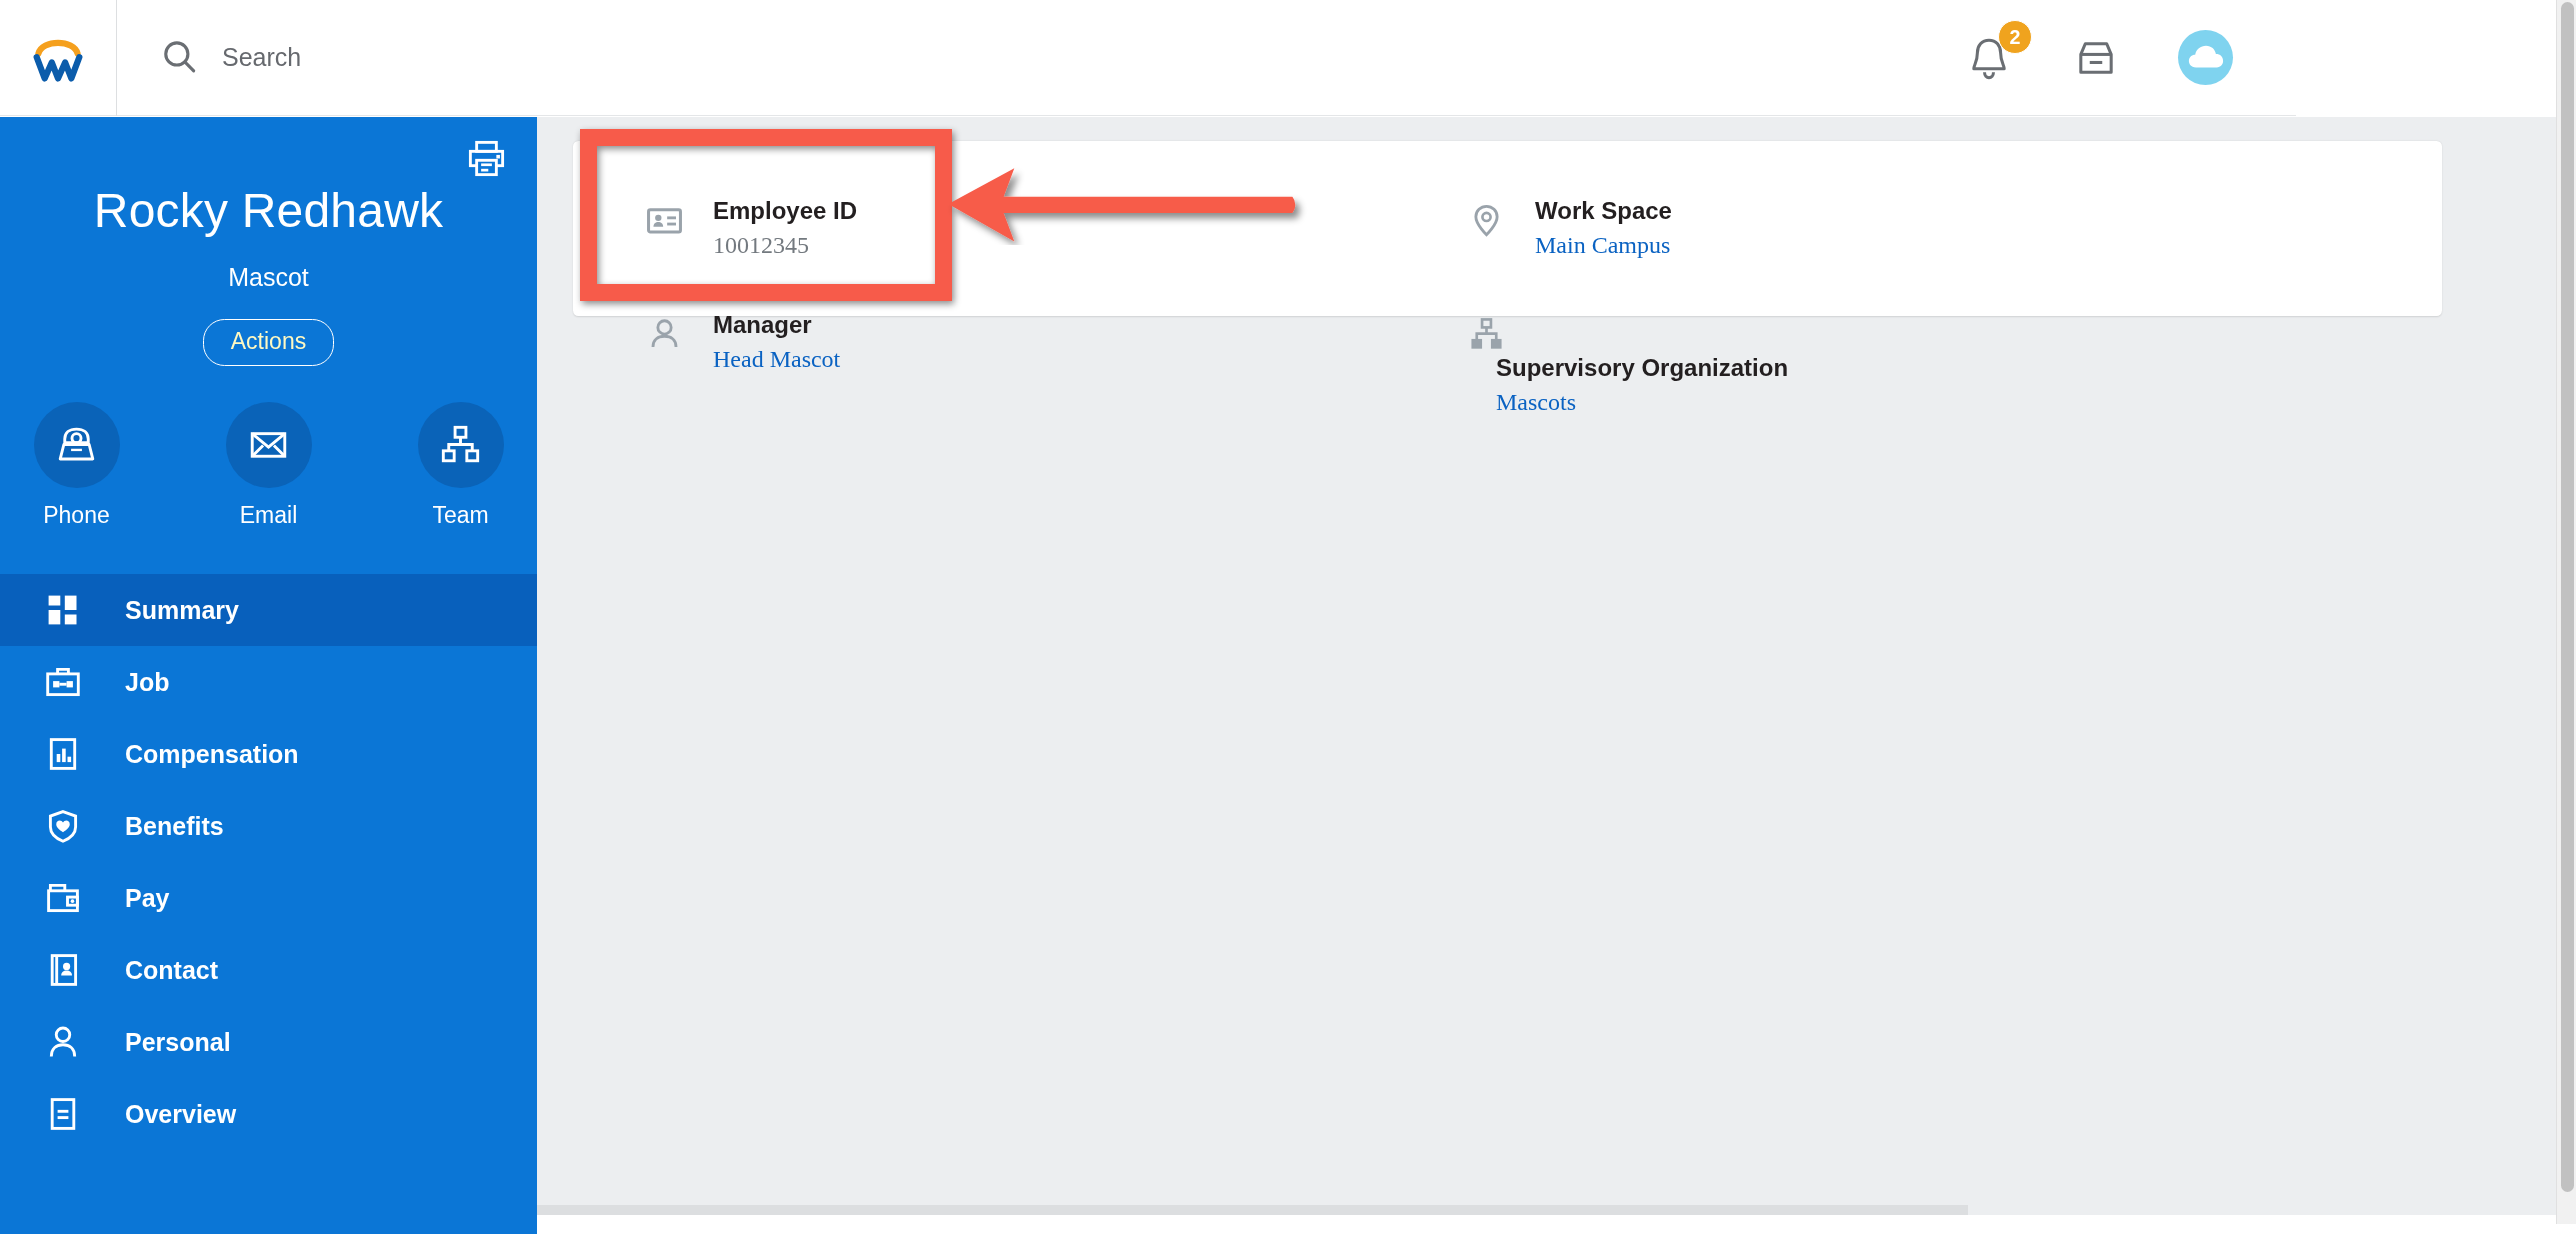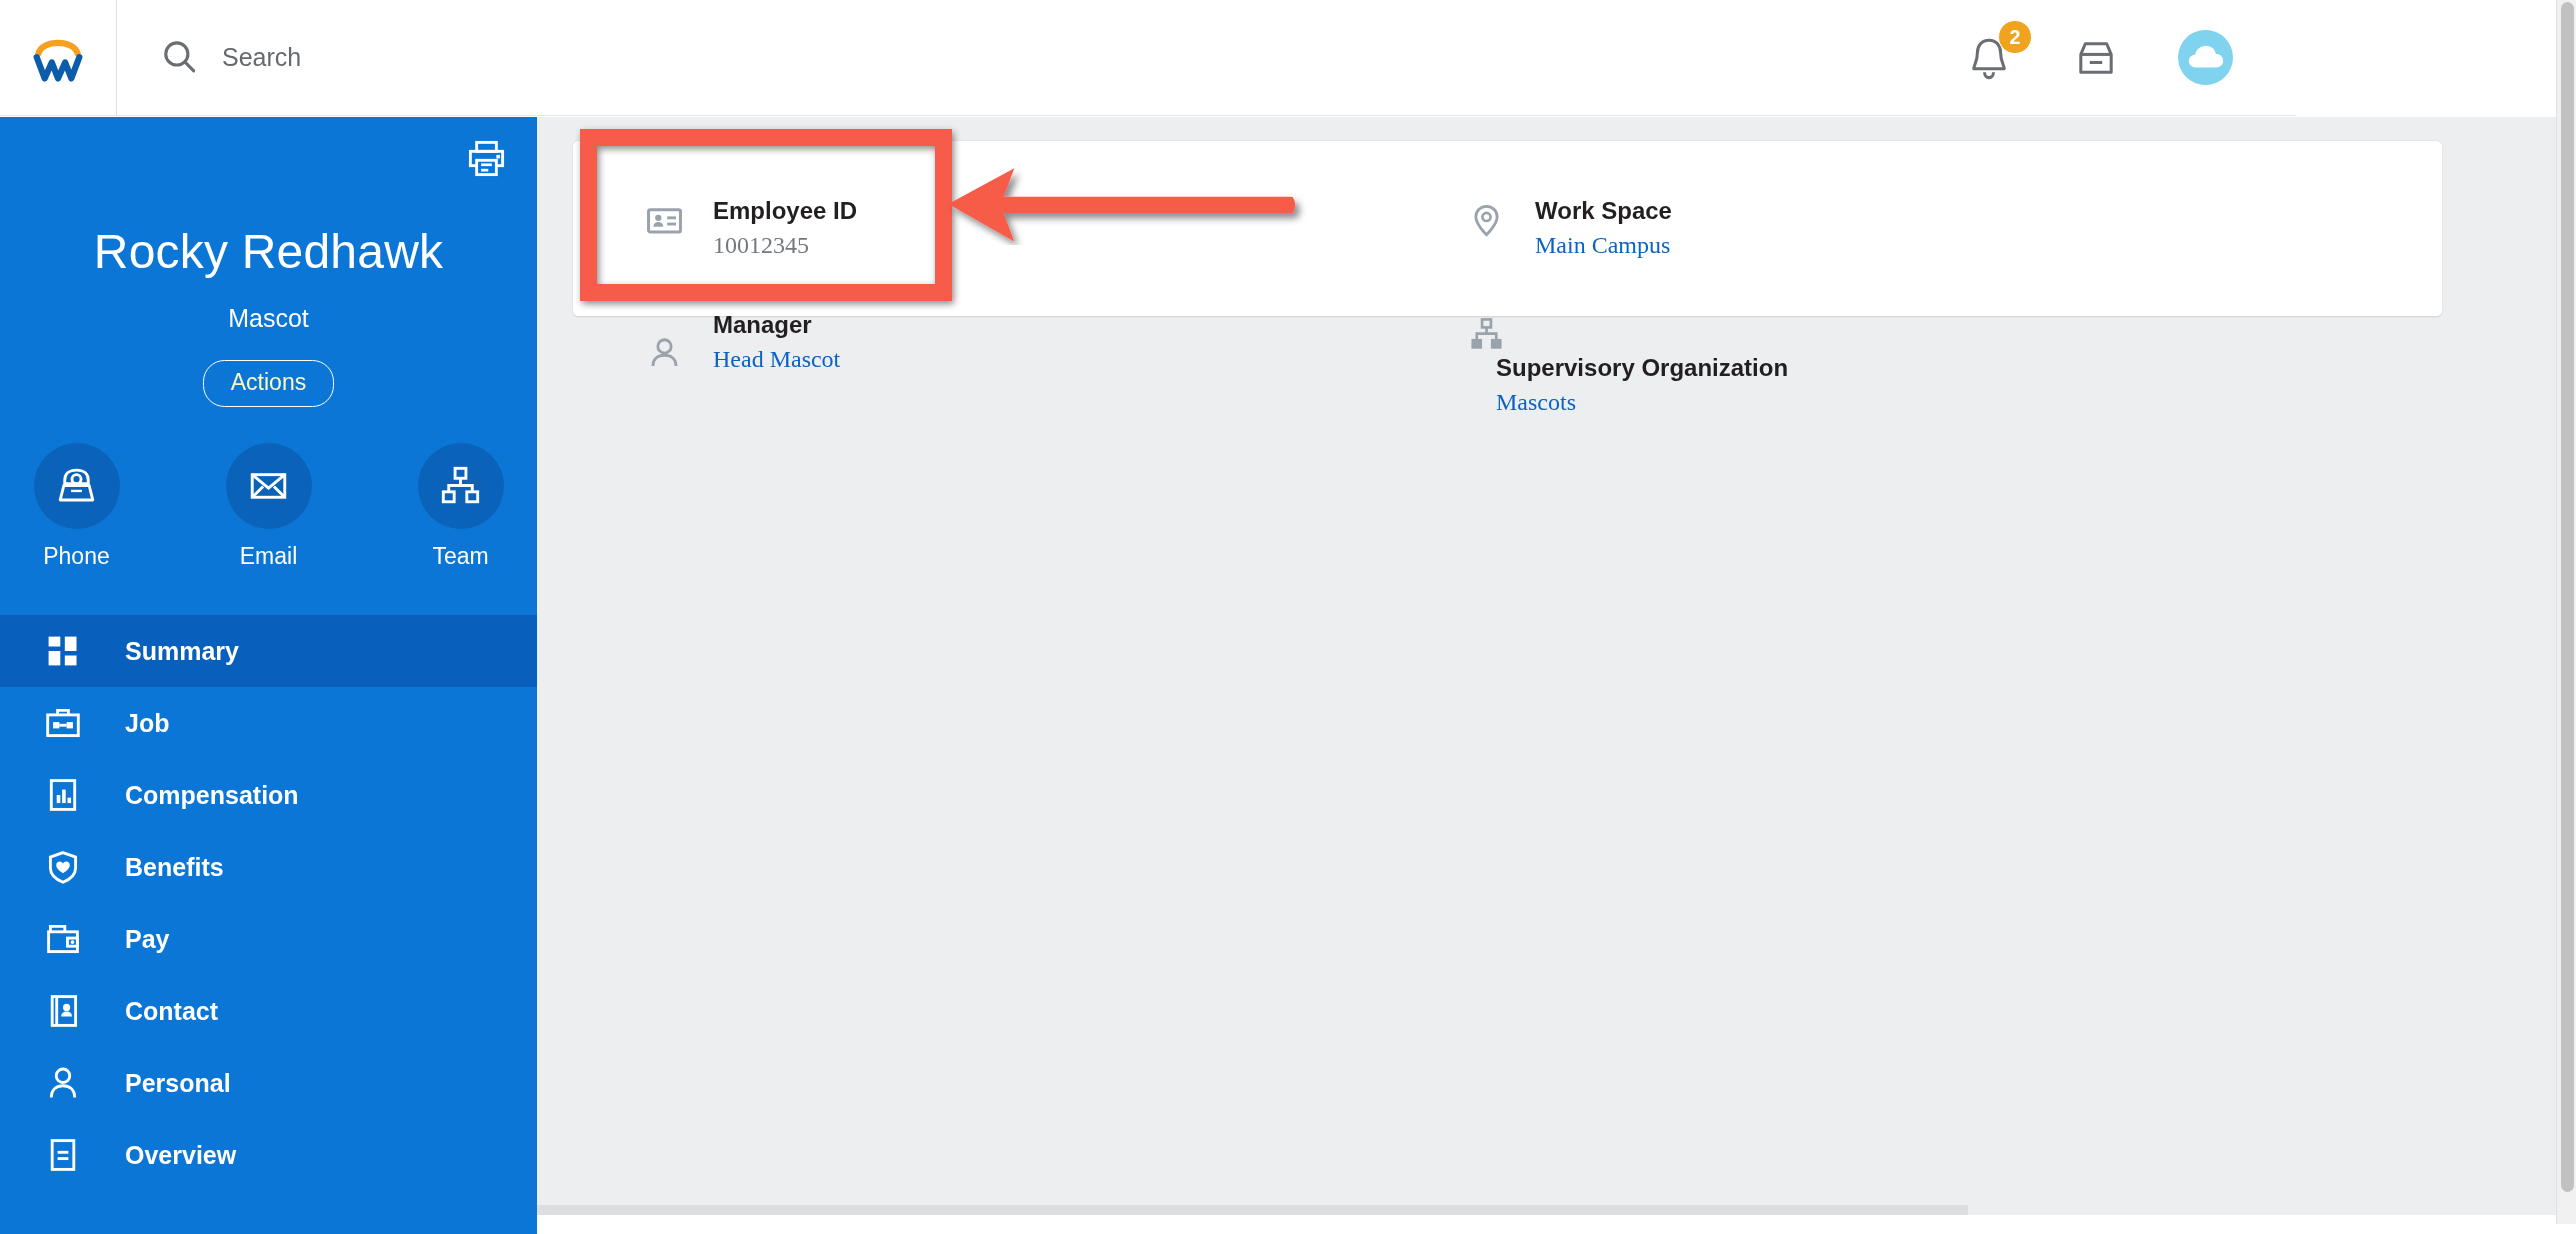--- a/index.html
+++ b/index.html
@@ -45,21 +45,21 @@
   }
 
   
   .sidebar {
     position: absolute; left: 0; top: 117px; width: 537px; height: 1117px;
     background: #0b76d6;
   }
   .print-btn {
     position: absolute; right: 29.5px; top: 19.7px; width: 43px; height: 43px; cursor: pointer;
   }
-  .profile-head { padding-top: 107px; text-align: center; }
+  .profile-head { padding-top: 66px; text-align: center; }
   .profile-name { color: #fff; font-size: 48px; font-weight: normal; letter-spacing: 0.2px; }
   .profile-title { color: #fff; font-size: 25px; margin-top: 25px; }
   .actions-btn {
     display: inline-block; margin-top: 27px;
     border: 1.8px solid #fff; border-radius: 21.5px;
     color: #fef9c3; font-size: 23px; padding: 8px 27px 9.8px;
     background: transparent; cursor: pointer;
     font-family: "Liberation Sans", sans-serif;
   }
   .quick-actions {
@@ -91,21 +91,21 @@
     background: #fff; border-radius: 5.4px; box-shadow: 0 0.9px 1.8px rgba(0,0,0,.12); padding-left: 38px;
   }
   .field { position: absolute; display: flex; }
   .field-ico { width: 39px; height: 39px; flex: 0 0 39px; margin-top: 3.6px; }
   .field-text { margin-left: 29px; }
   .field-label { font-size: 24px; font-weight: bold; color: #231f20; white-space: nowrap; }
   .field-value { font-size: 24px; color: #0a62c2; margin-top: 7.2px; white-space: nowrap; font-family: Liberation Serif, serif; }
   .field-value.plain { color: #73797f; }
 
   .f-empid { left: 72px; top: 56px; }
-  .f-manager { left: 72px; top: 170px; align-items: flex-end; }
+  .f-manager { left: 72px; top: 170px; }
   .f-workspace { left: 894px; top: 56px; }
   .f-suporg { left: 894px; top: 170px; flex-direction: column; }
 
   
   .highlight-box {
     position: absolute; left: 580px; top: 129px; width: 372px; height: 172px;
     border: 17px solid #f75b4a; background: transparent;
     filter: drop-shadow(2.7px 3.6px 3.6px rgba(0,0,0,.45));
     z-index: 20; pointer-events: none;
   }

